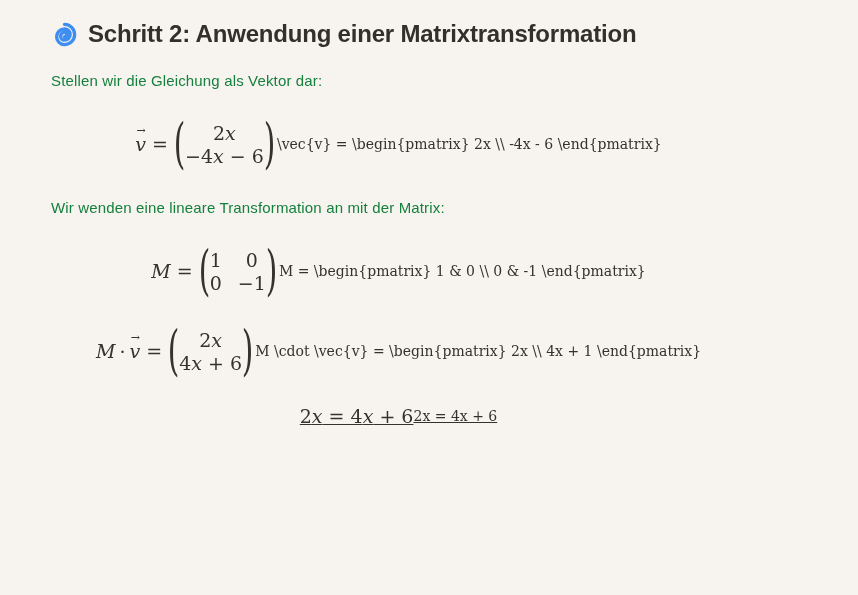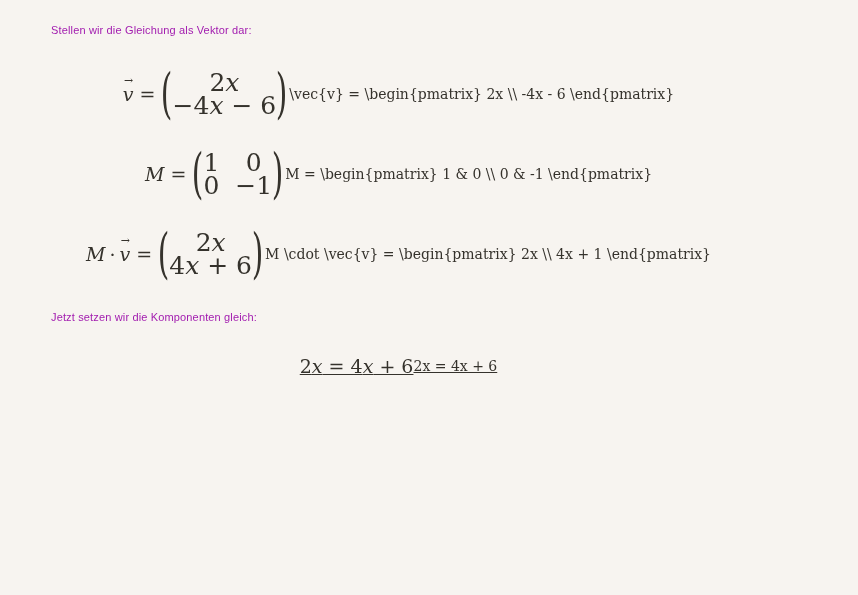--- a/index.html
+++ b/index.html
@@ -12,22 +12,22 @@
   .content { margin: 19px 0 0 51px; width: 695px; }
 
   .header { display: flex; align-items: center; gap: 10px; margin: 0 0 20px 0; }
   .header h1 {
     margin: 0; font-size: 24px; line-height: 30px;
     font-weight: 700; color: #33302a; letter-spacing: -0.2px;
   }
   .icon-cyclone { width: 27px; height: 27px; flex: 0 0 auto; display: block; }
 
   p {
-    margin: 0; font-size: 11px; line-height: 23px;
-    letter-spacing: 0.15px; color: #a21caf;
+    margin: 0; font-size: 15px; line-height: 23px;
+    letter-spacing: 0.15px; color: #15803d;
   }
 
   .formula {
     display: flex; align-items: center; justify-content: center;
     margin: 24px 0; min-height: 56px;
     font-family: "DejaVu Serif", serif; color: #35322c;
   }
   .formula.f4 { min-height: 26px; text-decoration: underline; }
 
   .mrow { display: inline-flex; align-items: center; font-size: 19px; white-space: pre; }
@@ -43,47 +43,54 @@
     font-size: 0.58em; font-style: normal;
   }
 
   .paren {
     font-family: "DejaVu Serif", serif;
     font-size: 54px; line-height: 50px;
     display: inline-block; transform: scaleX(0.55);
     margin: 0 -5px; font-weight: 400; color: #35322c;
   }
 
-  .mat { display: grid; justify-items: center; font-size: 25px; line-height: 22px; row-gap: 1px; }
+  .mat { display: grid; justify-items: center; font-size: 19px; line-height: 22px; row-gap: 1px; }
   .mat.c1 { grid-template-columns: auto; }
   .mat.c2 { grid-template-columns: auto auto; column-gap: 16px; }
   .cell { white-space: pre; }
 
   .raw { font-size: 14px; line-height: 22px; margin-left: 2px; white-space: pre; }
   .rendered { font-size: 19px; white-space: pre; }
 </style>
 </head>
 <body>
 
 <div class="content">
 
+  <div class="header">
+    <svg class="icon-cyclone" viewBox="0 0 24 24" fill="none" xmlns="http://www.w3.org/2000/svg">
+      <path d="M12 3 A9 9 0 0 1 12 21 A7 7 0 0 1 12 7 A5 5 0 0 1 12 17 A3.5 3.5 0 0 1 12 10 A2 2 0 0 1 12 14" stroke="#3e8ef2" stroke-width="3" stroke-linecap="round"></path>
+    </svg>
+    <h1>Schritt 2: Anwendung einer Matrixtransformation</h1>
+  </div>
 
   <p>Stellen wir die Gleichung als Vektor dar:</p>
 
   <div class="formula">
     <span class="mrow"><span class="vec"><i>v</i></span><span class="mop">=</span></span>
     <span class="paren">(</span>
     <span class="mat c1">
       <span class="cell">2<i>x</i></span>
       <span class="cell">−4<i>x</i> − 6</span>
     </span>
     <span class="paren">)</span>
     <span class="raw">\vec{v} = \begin{pmatrix} 2x \\ -4x - 6 \end{pmatrix}</span>
   </div>
 
+  <p>Wir wenden eine lineare Transformation an mit der Matrix:</p>
 
   <div class="formula">
     <span class="mrow"><span><i>M</i></span><span class="mop">=</span></span>
     <span class="paren">(</span>
     <span class="mat c2">
       <span class="cell">1</span>
       <span class="cell">0</span>
       <span class="cell">0</span>
       <span class="cell">−1</span>
     </span>
@@ -96,21 +103,20 @@
     <span class="mrow"><span><i>M</i></span><span class="mop cdot">·</span><span class="vec"><i>v</i></span><span class="mop">=</span></span>
     <span class="paren">(</span>
     <span class="mat c1">
       <span class="cell">2<i>x</i></span>
       <span class="cell">4<i>x</i> + 6</span>
     </span>
     <span class="paren">)</span>
     <span class="raw">M \cdot \vec{v} = \begin{pmatrix} 2x \\ 4x + 1 \end{pmatrix}</span>
   </div>
 
-  <p>Jetzt setzen wir die Komponenten gleich:</p>
 
   <div class="formula f4">
     <span class="rendered">2<i>x</i> = 4<i>x</i> + 6</span>
       <span class="raw" style="margin-left:0">2x = 4x + 6</span>
   </div>
 
 
 </div>
 
 </body></html>

